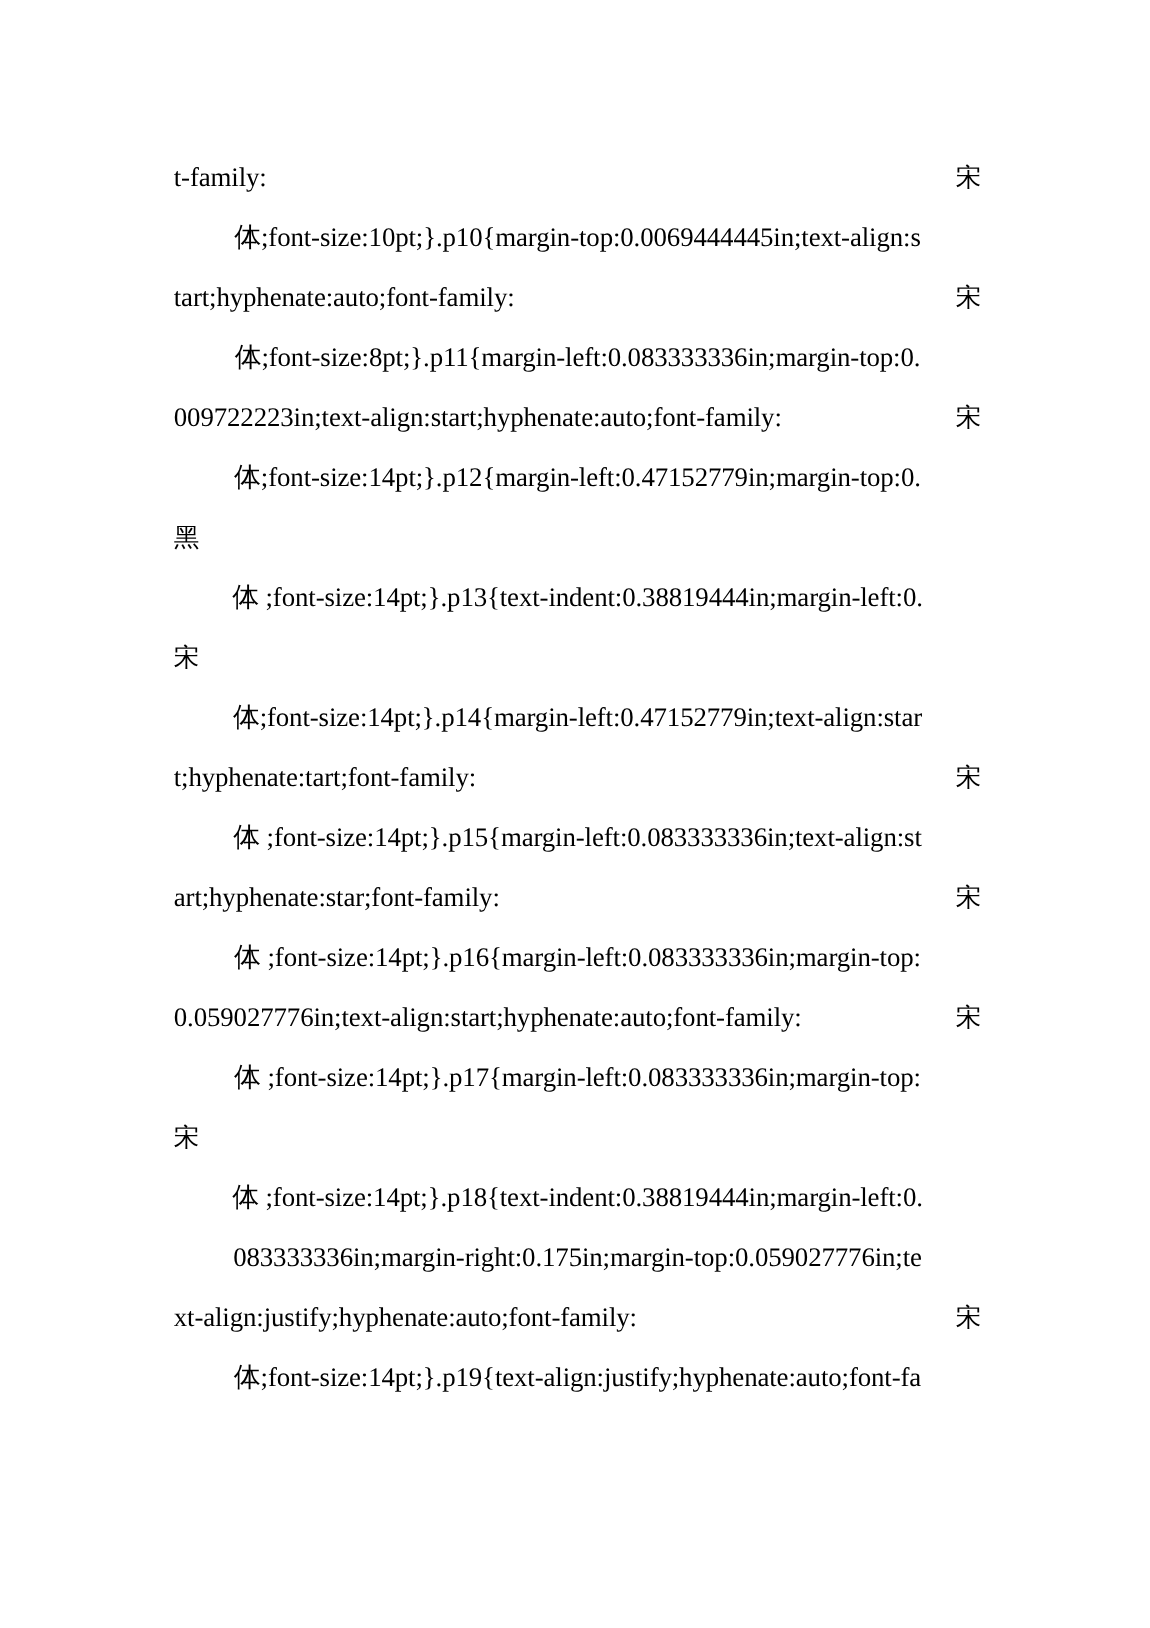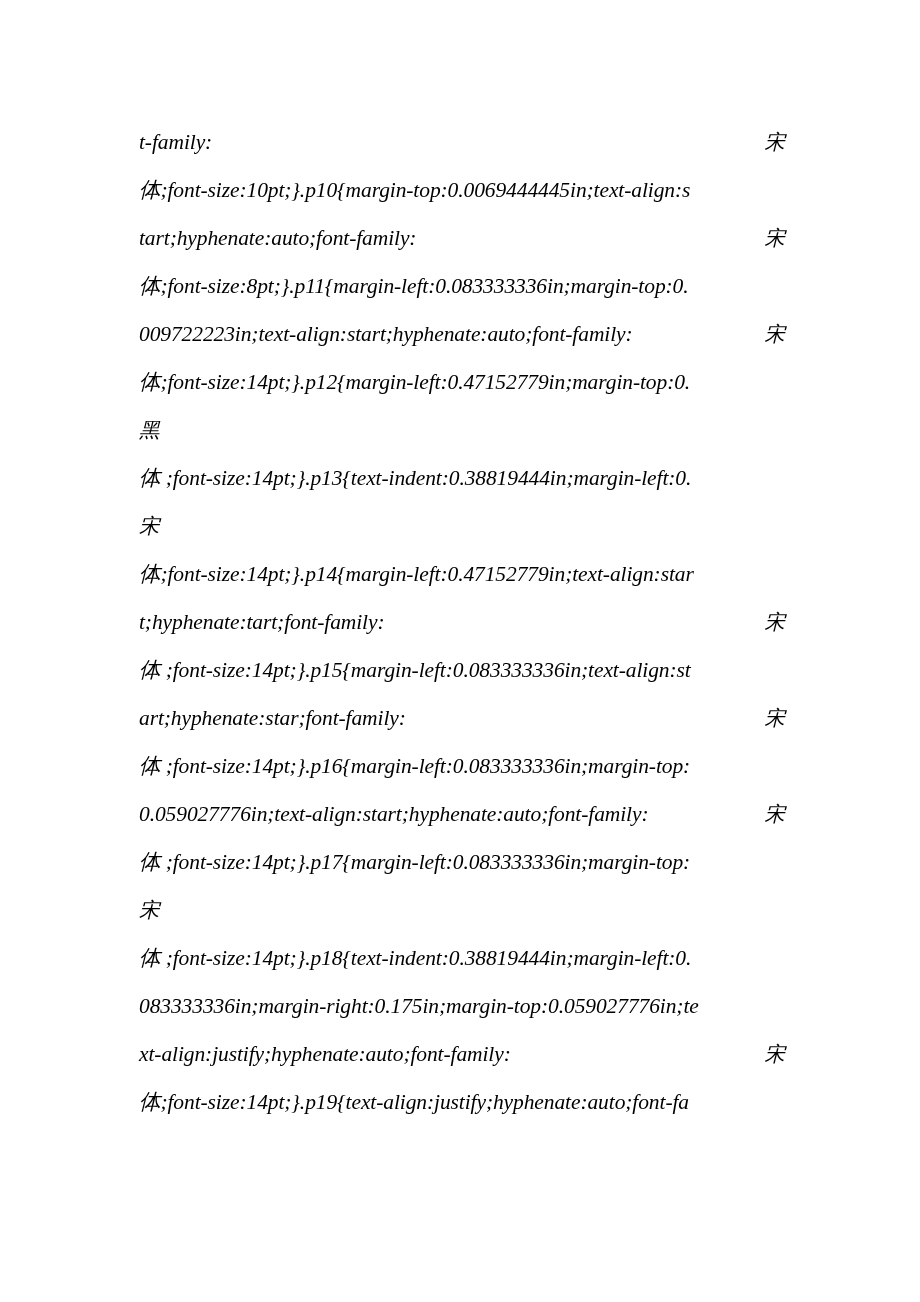--- a/index.html
+++ b/index.html
@@ -20,34 +20,33 @@
     width: 920px;
     height: 1302px;
     background: #ffffff;
     box-sizing: border-box;
   }
   .text-block {
     position: absolute;
     left: 139px;
     top: 118px;
     width: 646px;
-    font-style: italic;
   }
   .doc-line {
     display: flex;
     align-items: baseline;
     height: 48px;
     line-height: 48px;
     font-size: 21.5px;
     white-space: pre;
     letter-spacing: -0.1px;
   }
   
   .doc-line.flush {
-    justify-content: flex-start;
+    justify-content: center;
   }
   
   .doc-line.split {
     justify-content: space-between;
   }
   .seg-main {
     display: inline-block;
     white-space: pre;
   }
   .seg-tail {

